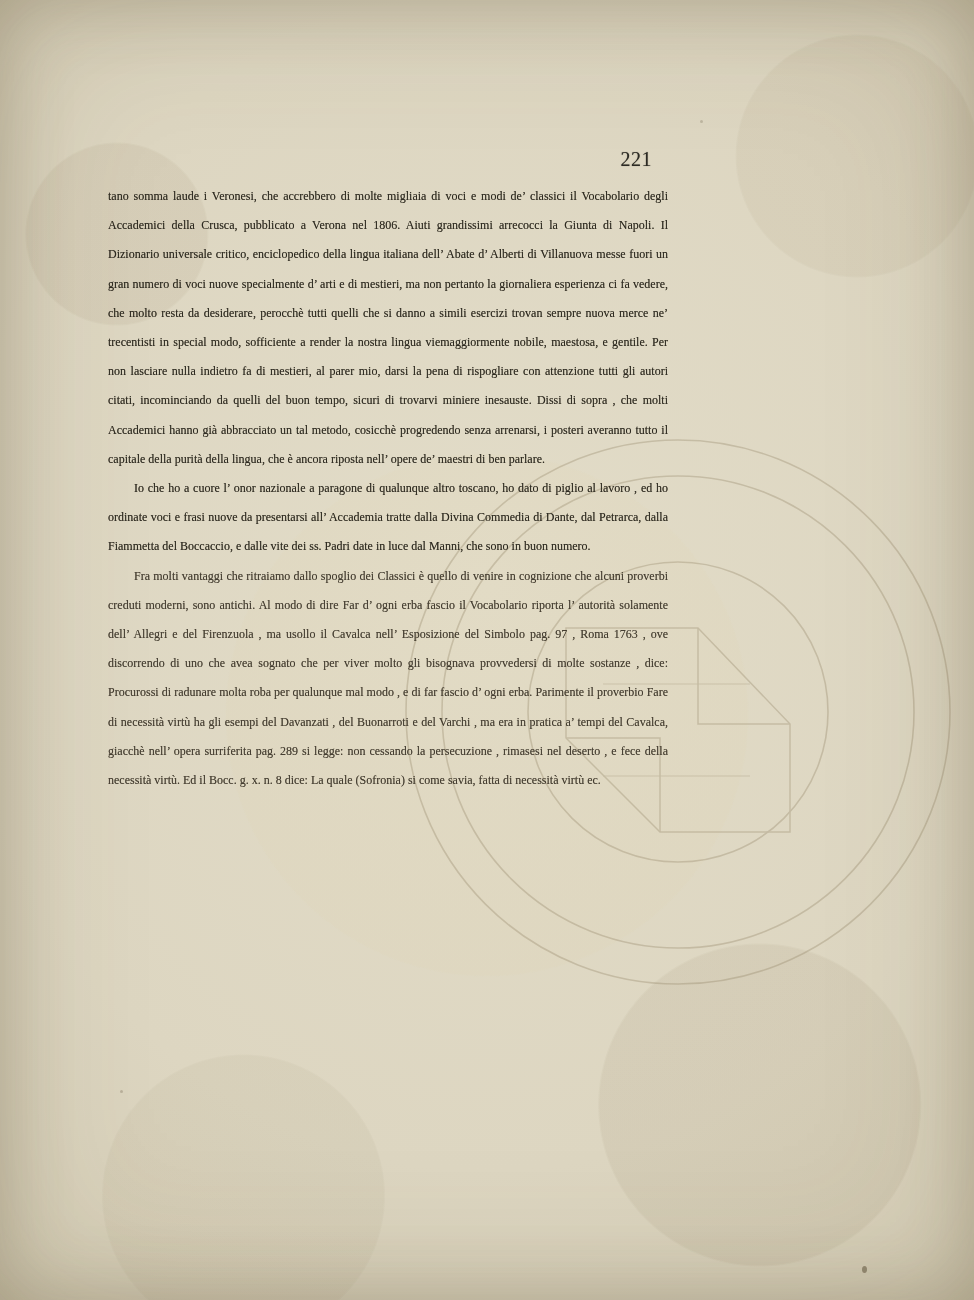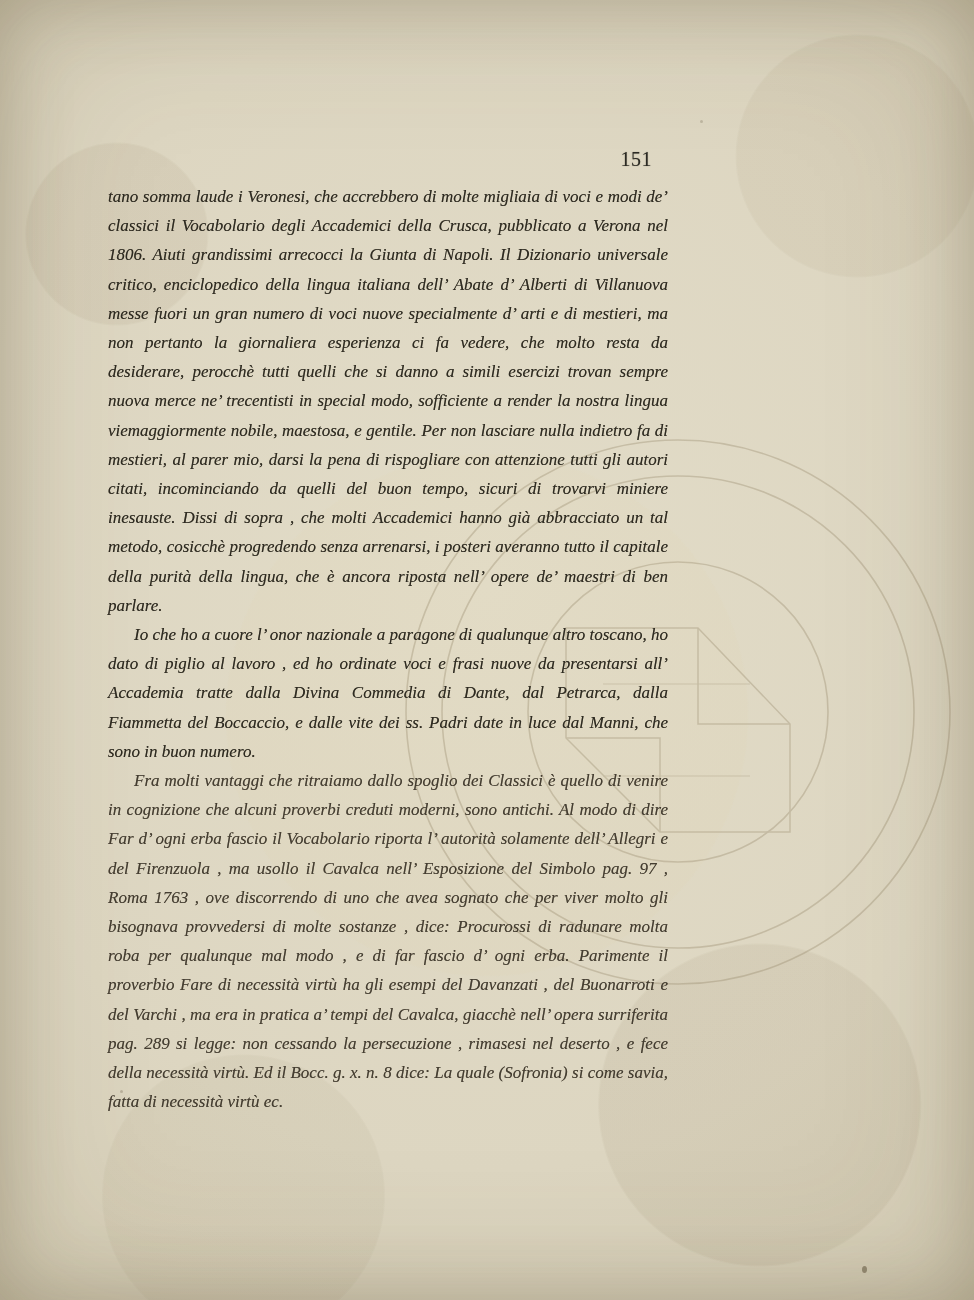--- a/index.html
+++ b/index.html
@@ -69,26 +69,25 @@
     color: #2b2a24;
     font-family: "Liberation Serif", serif;
     text-shadow: 0 0 1px rgba(60,55,35,0.5);
   }
   #textblock {
     position: absolute;
     left: 108px;
     top: 182px;
     width: 560px;
     color: #2e2b22;
-    font-size: 17px;
+    font-size: 12px;
     line-height: 29.2px;
     text-align: justify;
     text-justify: inter-word;
     text-shadow: 0 0 .6px rgba(55,48,30,0.55);
-    font-style: italic;
   }
   #textblock p {
     margin: 0;
   }
   #textblock p.indent {
     text-indent: 26px;
   }
 
   
   .faded { color: #3a3328; opacity: .93; }
@@ -120,21 +119,21 @@
         <path d="M300 196 L300 292 L392 292"></path>
         <path d="M168 306 L262 306 L262 400"></path>
       </g>
       <g fill="none" stroke="#8a7b5c" stroke-width="1.2" opacity="0.8">
         <path d="M205 252 L352 252"></path>
         <path d="M205 344 L352 344"></path>
       </g>
     </svg>
   </div>
 
-  <div id="folio">151</div>
+  <div id="folio">221</div>
 
   <div id="textblock">
     <p class="para">tano somma laude i Veronesi, che accrebbero di molte migliaia di voci e modi de’ classici il Vocabolario degli Accademici della Crusca, pubblicato a Verona nel 1806. Aiuti grandissimi arrecocci la Giunta di Napoli. Il Dizionario universale critico, enciclopedico della lingua italiana dell’ Abate d’ Alberti di Villanuova messe fuori un gran numero di voci nuove specialmente d’ arti e di mestieri, ma non pertanto la giornaliera esperienza ci fa vedere, che molto resta da desiderare, perocchè tutti quelli che si danno a simili esercizi trovan sempre nuova merce ne’ trecentisti in special modo, sofficiente a render la nostra lingua viemaggiormente nobile, maestosa, e gentile. Per non lasciare nulla indietro fa di mestieri, al parer mio, darsi la pena di rispogliare con attenzione tutti gli autori citati, incominciando da quelli del buon tempo, sicuri di trovarvi miniere inesauste. Dissi di sopra , che molti Accademici hanno già abbracciato un tal metodo, cosicchè progredendo senza arrenarsi, i posteri averanno tutto il capitale della purità della lingua, che è ancora riposta nell’ opere de’ maestri di ben parlare.</p>
     <p class="para indent">Io che ho a cuore l’ onor nazionale a paragone di qualunque altro toscano, ho dato di piglio al lavoro , ed ho ordinate voci e frasi nuove da presentarsi all’ Accademia tratte dalla Divina Commedia di Dante, dal Petrarca, dalla Fiammetta del Boccaccio, e dalle vite dei ss. Padri date in luce dal Manni, che sono in buon numero.</p>
     <p class="para indent faded">Fra molti vantaggi che ritraiamo dallo spoglio dei Classici è quello di venire in cognizione che alcuni proverbi creduti moderni, sono antichi. Al modo di dire Far d’ ogni erba fascio il Vocabolario riporta l’ autorità solamente dell’ Allegri e del Firenzuola , ma usollo il Cavalca nell’ Esposizione del Simbolo pag. 97 , Roma 1763 , ove discorrendo di uno che avea sognato che per viver molto gli bisognava provvedersi di molte sostanze , dice: Procurossi di radunare molta roba per qualunque mal modo , e di far fascio d’ ogni erba. Parimente il proverbio Fare di necessità virtù ha gli esempi del Davanzati , del Buonarroti e del Varchi , ma era in pratica a’ tempi del Cavalca, giacchè nell’ opera surriferita pag. 289 si legge: non cessando la persecuzione , rimasesi nel deserto , e fece della necessità virtù. Ed il Bocc. g. x. n. 8 dice: La quale (Sofronia) si come savia, fatta di necessità virtù ec.</p>
   </div>
 
   <div class="speck" style="left:862px;top:1266px;width:5px;height:7px;"></div>
   <div class="speck" style="left:120px;top:1090px;width:3px;height:3px;opacity:.5;"></div>
   <div class="speck" style="left:700px;top:120px;width:3px;height:3px;opacity:.45;"></div>

